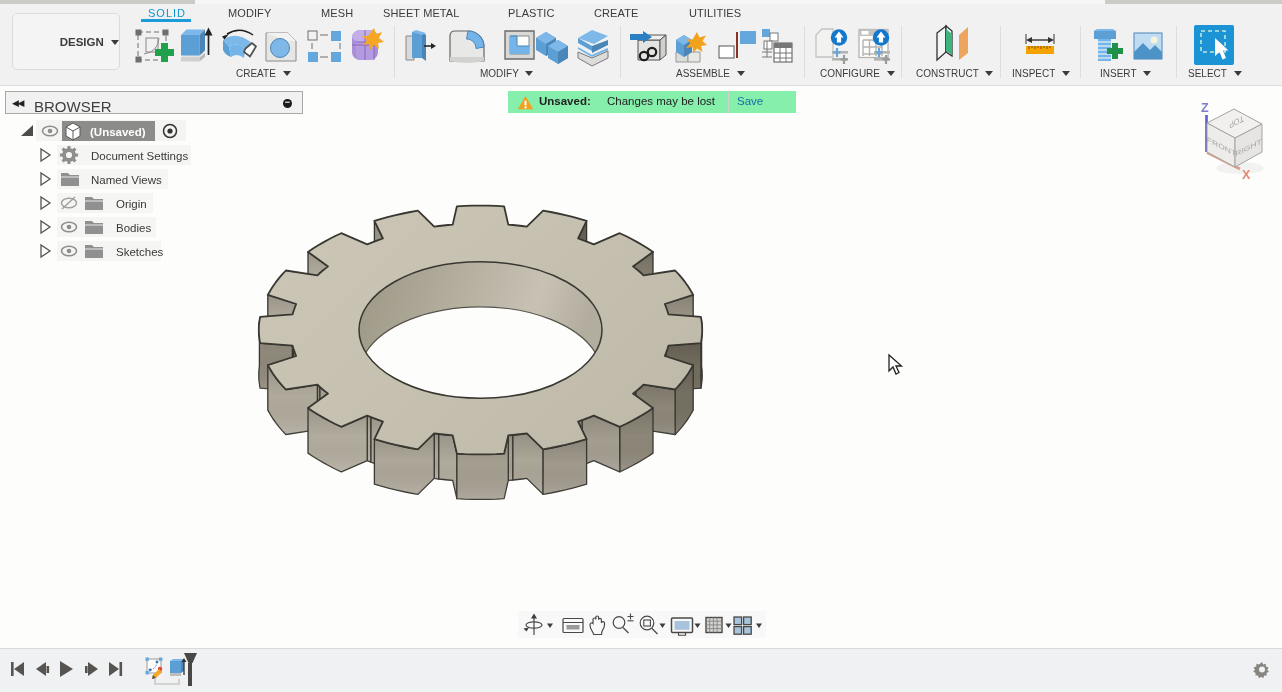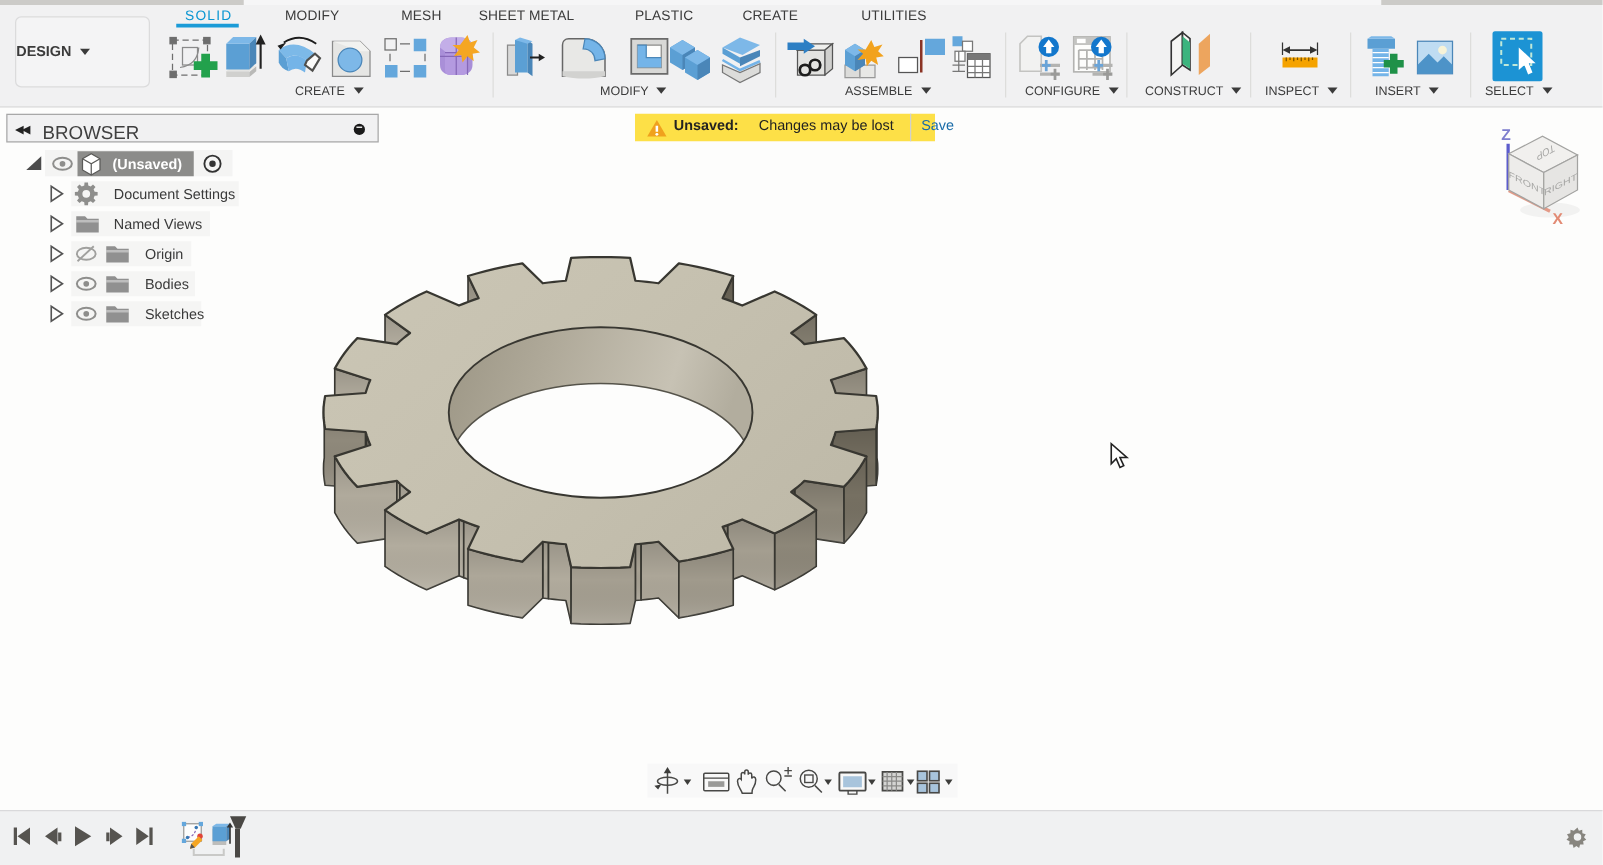--- a/index.html
+++ b/index.html
@@ -1,26 +1,26 @@
 <!DOCTYPE html>
 <html><head><meta charset="utf-8"><style>
 *{margin:0;padding:0;box-sizing:border-box}
 html,body{width:1282px;height:692px;overflow:hidden;font-family:"Liberation Sans",sans-serif;background:#fdfdfc}
 #top{position:absolute;left:0;top:0;width:1282px;height:86px;background:#f1f1f2;border-bottom:1px solid #dcdcdc}
 #tstrip{position:absolute;left:0;top:0;width:1282px;height:4px;background:#cccbc8}
 #tstripmid{position:absolute;left:195px;top:0;width:910px;height:4px;background:#f6f6f7}
 .tab{position:absolute;top:7px;font-size:11px;color:#3b3b3b;letter-spacing:.1px}
 .tabline{position:absolute;left:141px;top:19px;width:50px;height:3px;background:#1b9bd7}
-#design{position:absolute;left:12px;top:13px;width:108px;height:57px;background:#f4f4f5;border:1px solid #dbdbdc;border-radius:5px;text-align:left;line-height:57px;font-size:11.5px;font-weight:bold;color:#3b3b3b}
+#design{position:absolute;left:12px;top:13px;width:108px;height:57px;background:#f4f4f5;border:1px solid #dbdbdc;border-radius:5px;text-align:right;line-height:57px;font-size:11.5px;font-weight:bold;color:#3b3b3b}
 .glabel{position:absolute;top:68px;font-size:10px;color:#3b3b3b;white-space:nowrap}
 .caret{display:inline-block;width:0;height:0;border-left:4px solid transparent;border-right:4px solid transparent;border-top:5px solid #3b3b3b;margin-left:4px;vertical-align:1px}
 .vsep{position:absolute;top:26px;width:1px;height:52px;background:#dddddb}
 #canvas{position:absolute;left:0;top:87px;width:1282px;height:561px;background:#fdfdfc}
 #browhdr{position:absolute;left:5px;top:91px;width:298px;height:23px;background:#f1f1f2;border:1px solid #a8a8a8;font-size:11px;color:#3f3f3f}
-#unsaved{position:absolute;left:508px;top:91px;width:240px;height:22px;background:#fde047;font-size:11.5px}
+#unsaved{position:absolute;left:508px;top:91px;width:288px;height:22px;background:#86efac;font-size:11.5px}
 #bottom{position:absolute;left:0;top:648px;width:1282px;height:44px;background:#f0f1f2;border-top:1px solid #d9d9db}
 </style></head>
 <body>
 <div id="canvas"></div>
 <div style="position:absolute;left:0;top:87px"><svg width="1282" height="561" viewBox="0 87 1282 561">
       <defs>
         <linearGradient id="bandg" x1="0" y1="0" x2="1" y2="0.12">
           <stop offset="0" stop-color="#9c9685"></stop>
           <stop offset="0.35" stop-color="#afa999"></stop>
           <stop offset="0.78" stop-color="#c7c2b4"></stop>

